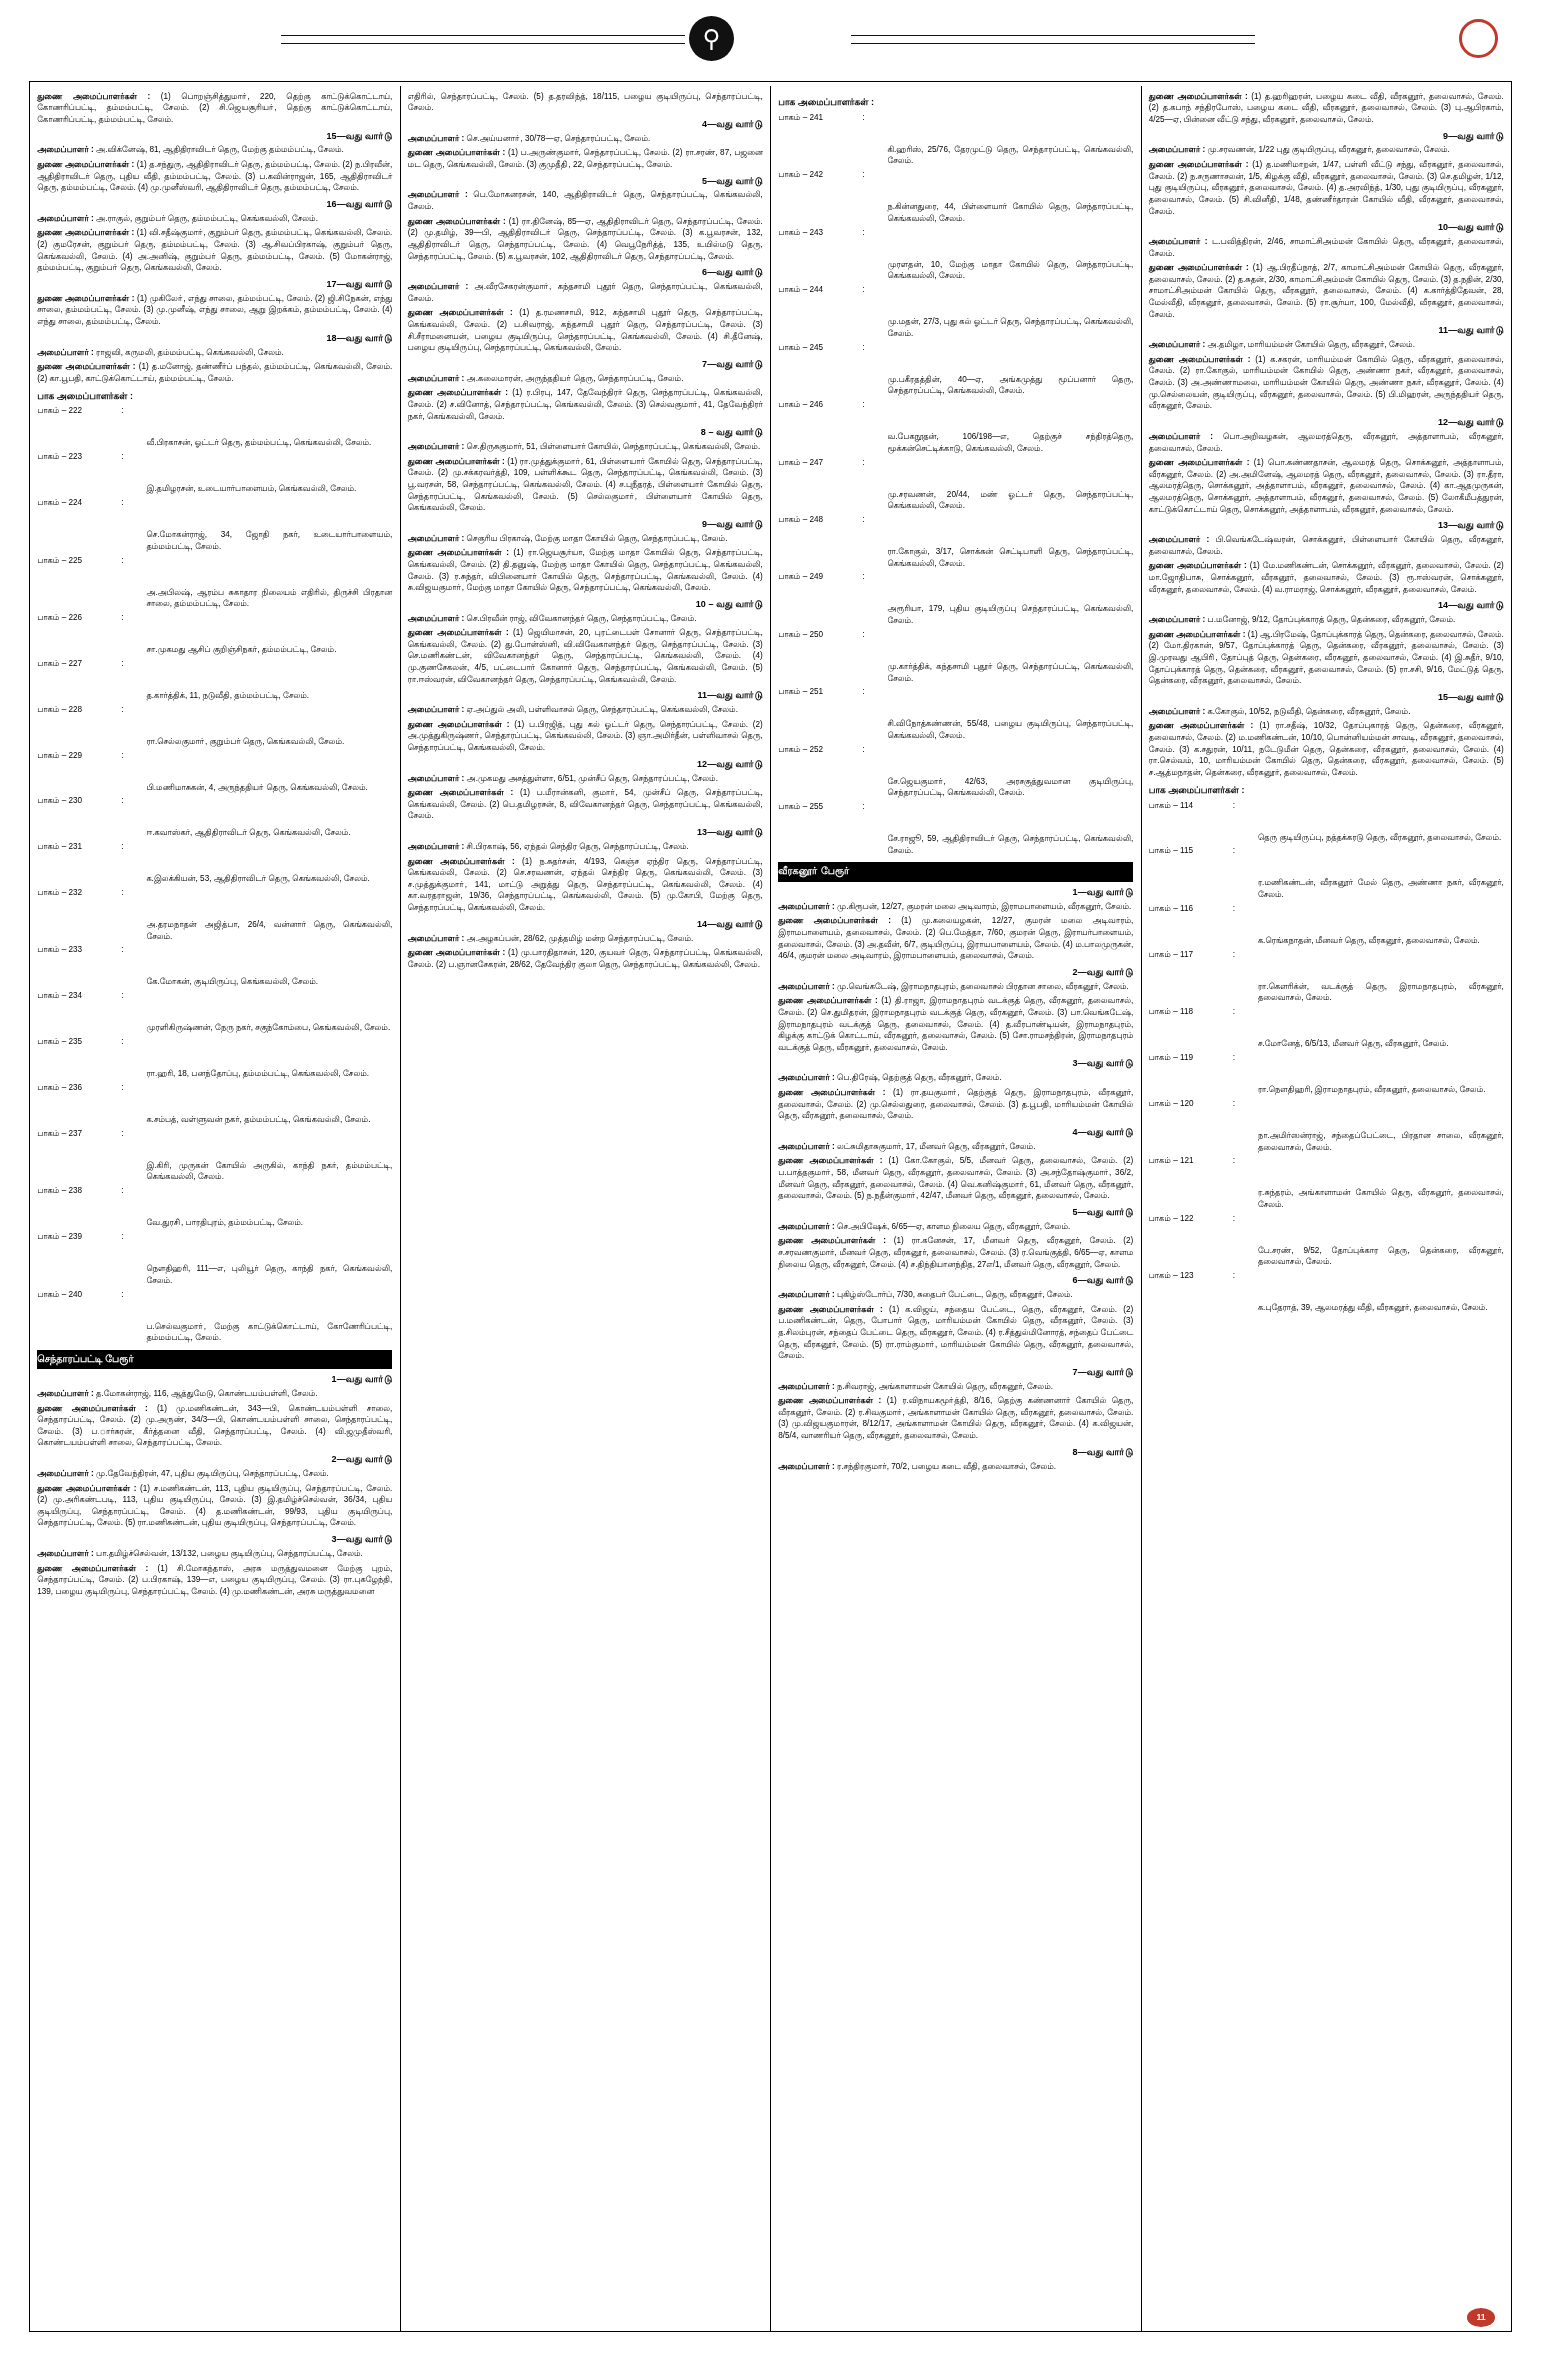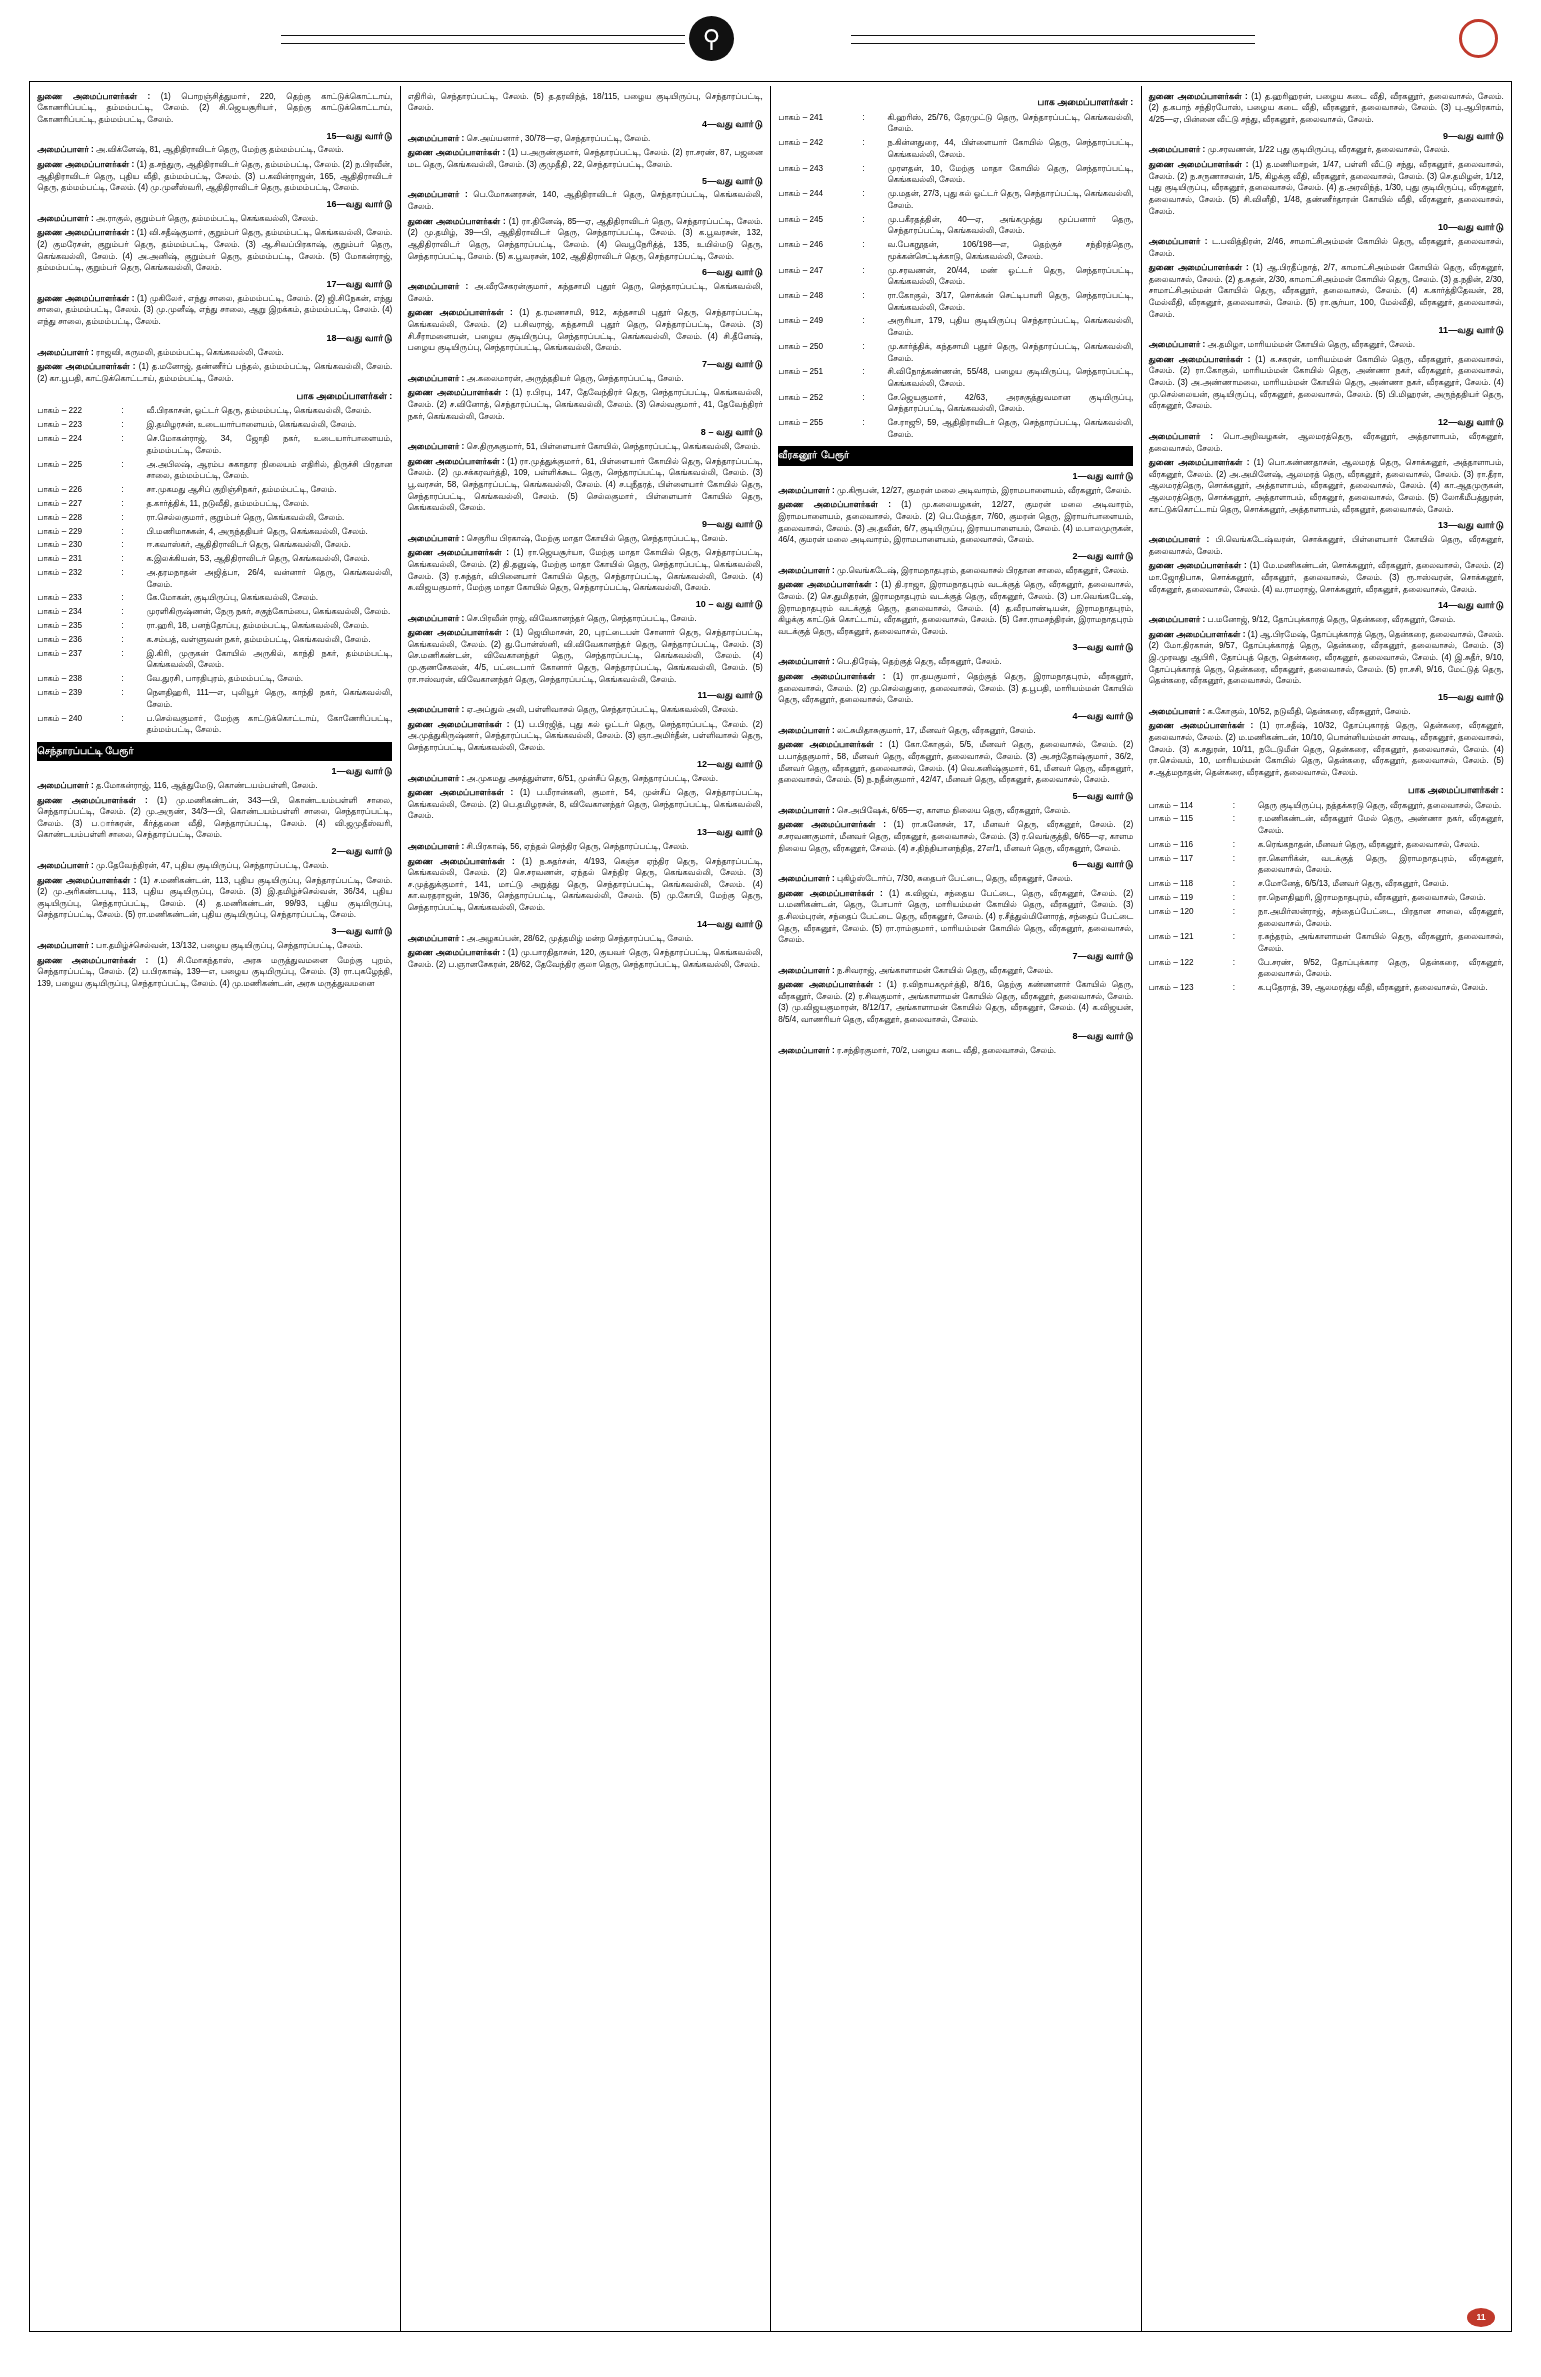--- a/index.html
+++ b/index.html
@@ -99,40 +99,40 @@
   }
   .townhdr {
     background: #000;
     color: #fff;
     font-weight: bold;
     font-size: 9.7px;
     padding: 2.9px 0 3.6px 0;
     margin: 5.8px 0 4.3px 0;
   }
   .sechdr {
-    text-align: right;
+    text-align: left;
     font-weight: bold;
     font-size: 9px;
     margin: 6.5px 0 3.6px 0;
   }
   
   .booth {
     display: flex;
     font-size: 8.2px;
     line-height: 1.42;
     margin: 0 0 2.2px 0;
     gap: 18px;
   }
   .booth .bnum {
     width: 66px;
     flex: 0 0 66px;
     white-space: nowrap;
   }
   .booth .bsep { width: 7.2px; flex: 0 0 7.2px; }
-  .booth .btxt { flex: 1 1 auto; text-align: justify; }
+  .booth .btxt { flex: 1 1 auto; text-align: justify; margin-top: 32px; }
 
   .pagenum {
     position: absolute;
     right: 16px;
     bottom: 4.3px;
     width: 28px;
     height: 19px;
     border-radius: 50%;
     background: #c0392b;
     color: #fff;

